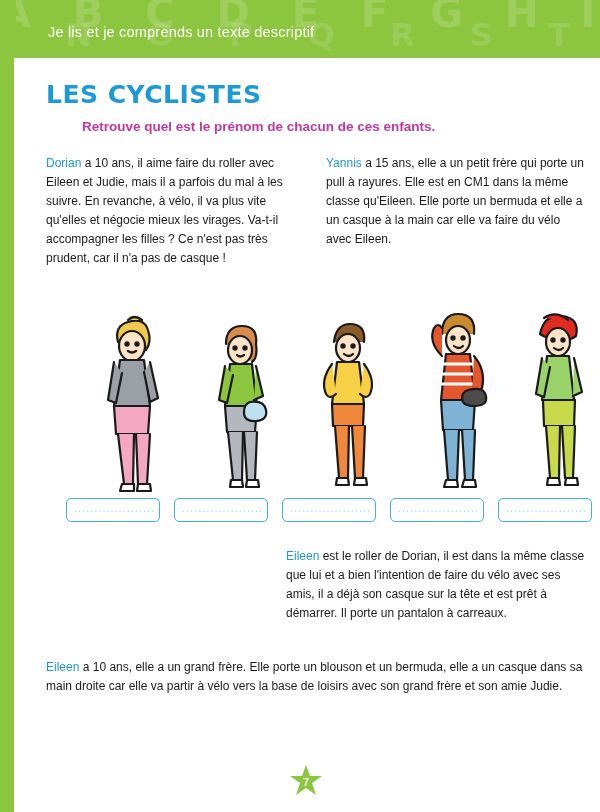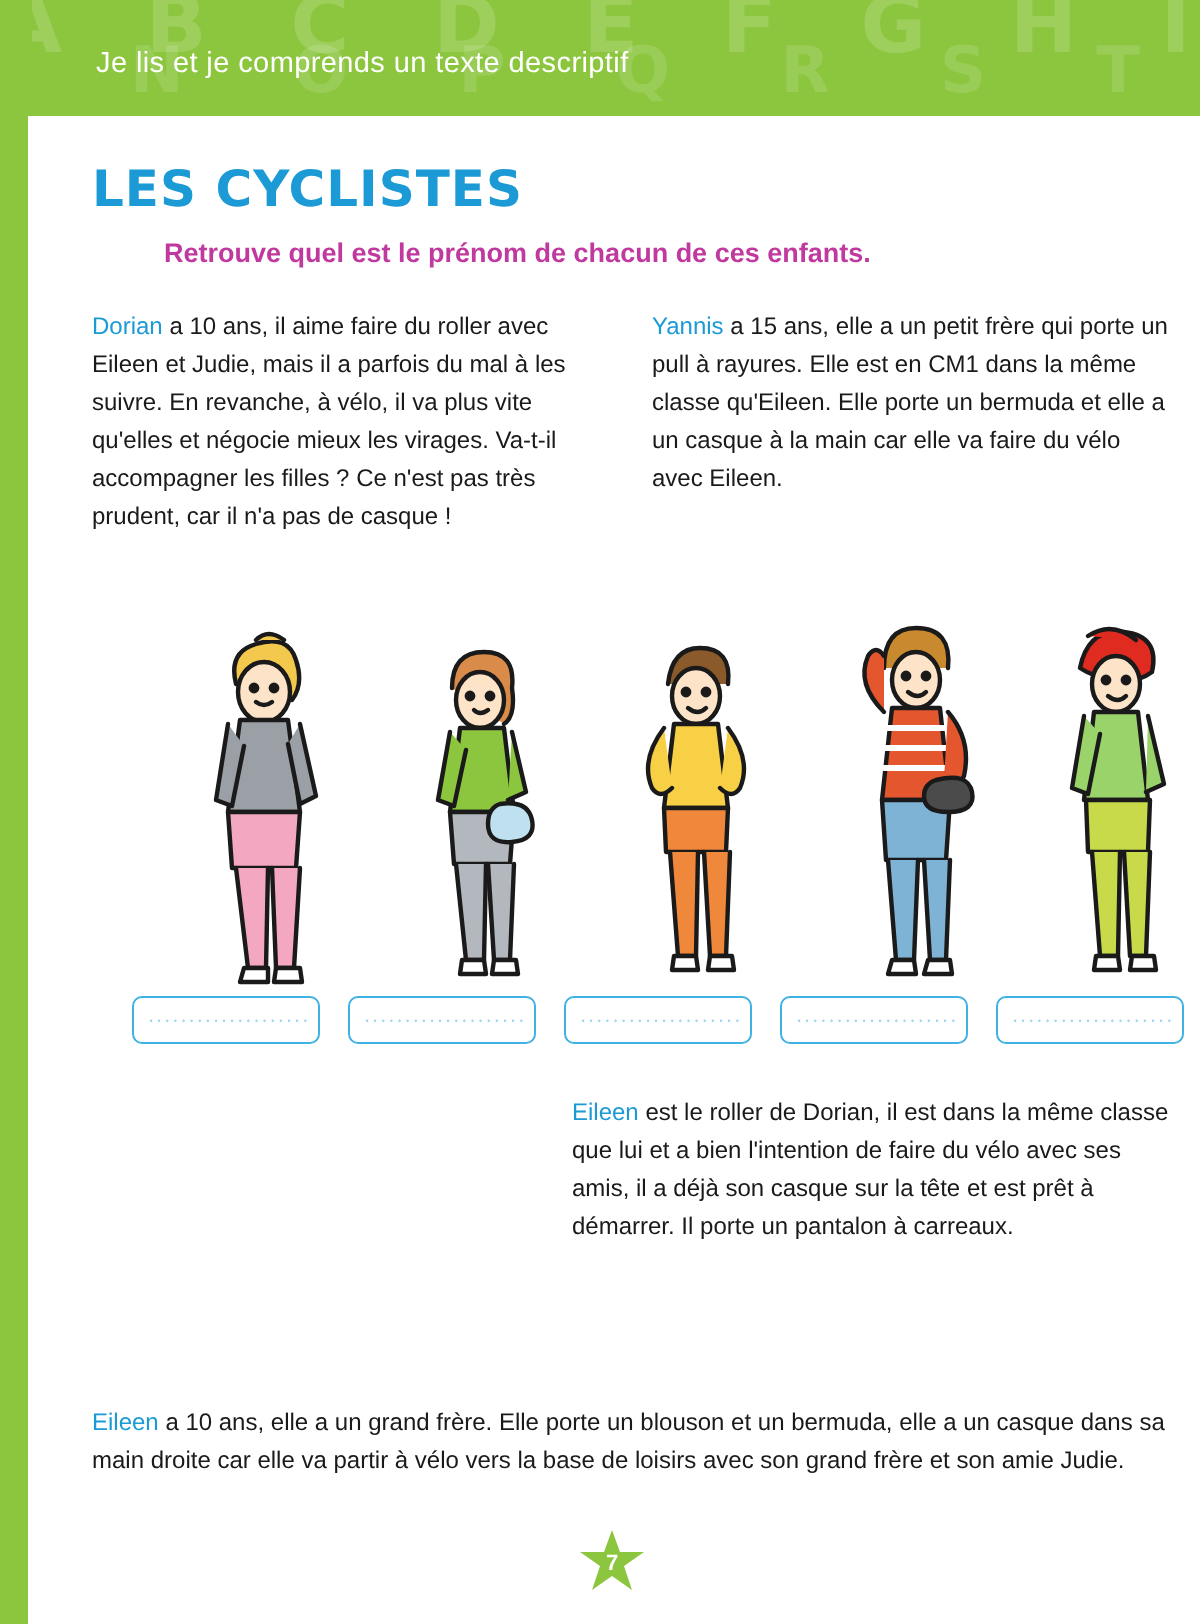--- a/index.html
+++ b/index.html
@@ -102,21 +102,21 @@
     line-height: 19px;
     color: #1a1a1a;
   }
   .col .name {
     color: #1c9ad6;
   }
   .col-top-left  { left: 32px;  top: 96px;  width: 262px; }
   .col-top-right { left: 312px; top: 96px;  width: 262px; }
   .col-bot-left  { left: 32px;  top: 489px; width: 250px; }
   .col-bot-right { left: 272px; top: 489px; width: 300px; }
-  .col-bottom    { left: 32px;  top: 600px; width: 545px; margin-top: 44px; }
+  .col-bottom    { left: 32px;  top: 600px; width: 545px; }
 
   .col-top-left .name, .col-bot-left .name { color: #1c9ad6; }
   .col-top-right .name, .col-bot-right .name { color: #1c9ad6; }
 
   
   .illus {
     position: absolute;
     left: 20px;
     top: 240px;
     width: 560px;

